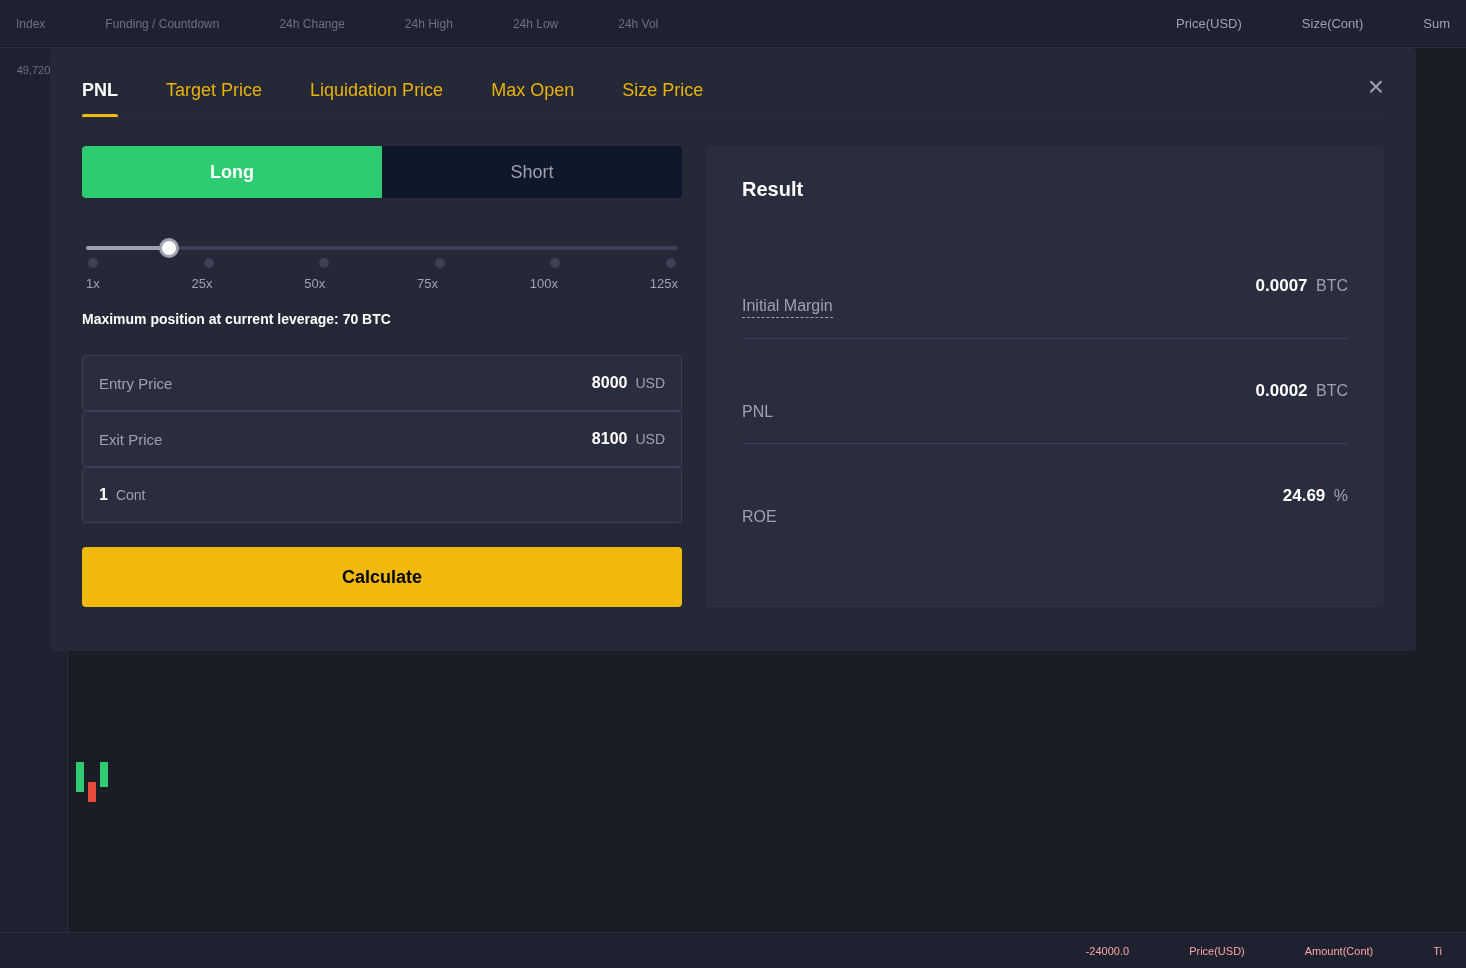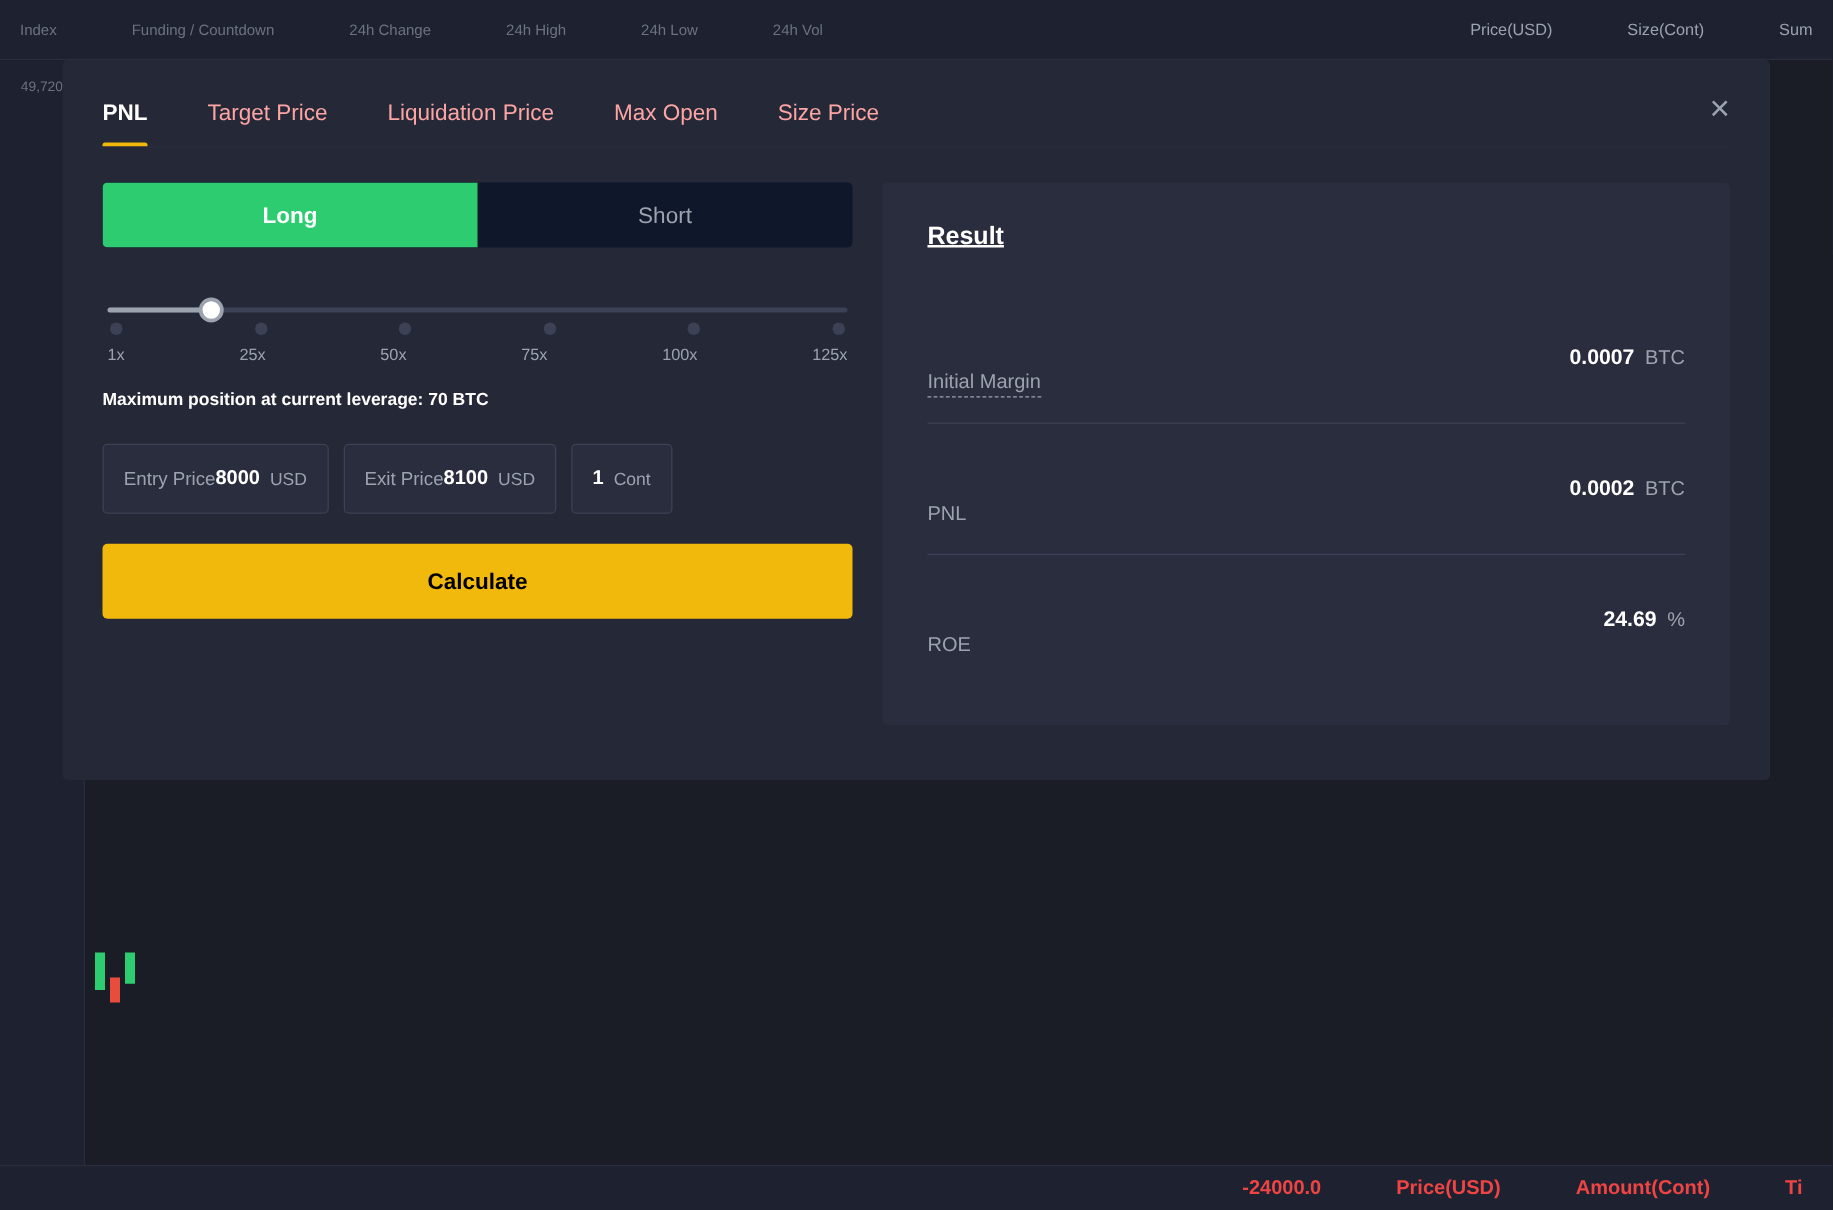--- a/index.html
+++ b/index.html
@@ -57,21 +57,21 @@
       gap: 0;
       margin-bottom: 28px;
       position: relative;
       border-bottom: 1px solid #2a2d3e;
       padding-bottom: 0;
     }
 
     .tab {
       font-size: 18px;
       font-weight: 400;
-      color: #fca5a5;
+      color: #eab308;
       padding: 8px 24px 16px;
       cursor: pointer;
       white-space: nowrap;
       position: relative;
       text-decoration: none;
     }
 
     .tab.active {
       color: #ffffff;
       font-weight: 700;
@@ -231,21 +231,21 @@
     }
 
     .max-pos-text span {
       color: #ffffff;
       font-weight: 600;
     }
 
     
     .input-group {
       display: flex;
-      gap: 12px;
+      flex-direction: column;
       margin-bottom: 24px;
     }
 
     .input-row {
       display: flex;
       align-items: center;
       background: #2a2d3e;
       border: 1px solid #3d4155;
       border-radius: 4px;
       padding: 0 16px;
@@ -289,21 +289,20 @@
       background: #2a2d3e;
       border-radius: 4px;
       padding: 32px 36px;
     }
 
     .result-title {
       color: #ffffff;
       font-size: 20px;
       font-weight: 700;
       margin-bottom: 32px;
-      text-decoration: underline;
     }
 
     .result-row {
       display: flex;
       align-items: center;
       justify-content: space-between;
       padding: 20px 0;
       border-bottom: 1px solid #3d4155;
     }
 
@@ -344,24 +343,23 @@
     .bottom-bar {
       position: absolute;
       bottom: 0; left: 0; right: 0;
       height: 36px;
       background: #1e2130;
       display: flex;
       align-items: center;
       justify-content: flex-end;
       padding: 0 24px;
       gap: 60px;
-      font-size: 16px;
-      color: #ef4444;
+      font-size: 11px;
+      color: #fca5a5;
       border-top: 1px solid #2a2d3e;
-      font-weight: bold;
     }
 
     
     .side-strip {
       position: absolute;
       top: 48px;
       left: 0;
       width: 68px;
       bottom: 36px;
       background: #1e2130;

